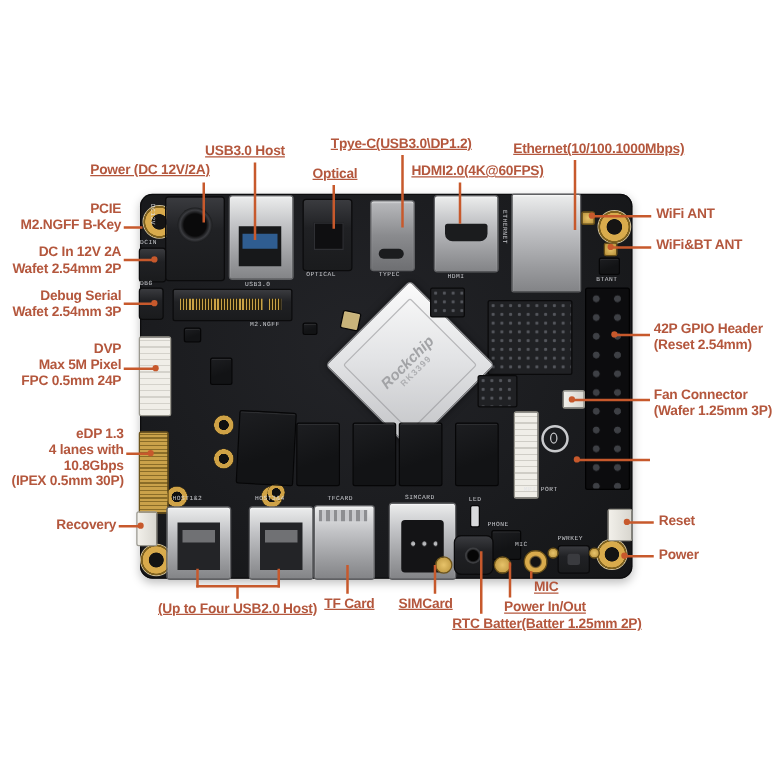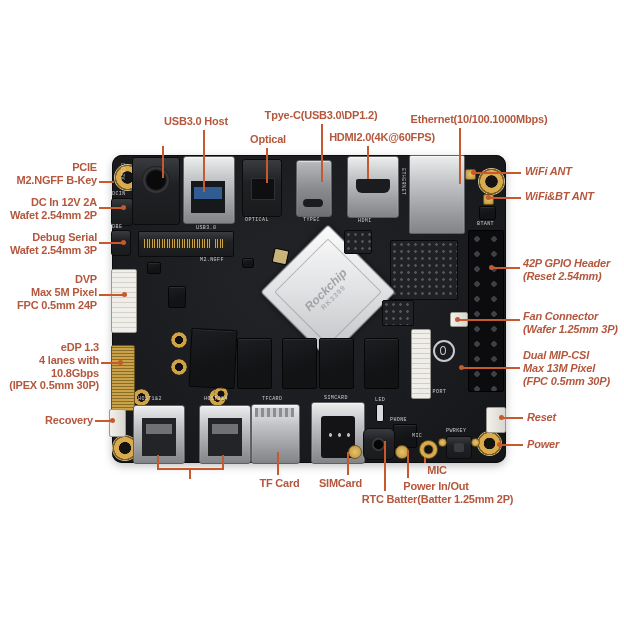--- a/index.html
+++ b/index.html
@@ -2,21 +2,21 @@
 <html><head>
 <meta charset="utf-8">
 <style>
   html,body{margin:0;padding:0;}
   body{background:#fff;font-family:"Liberation Sans",sans-serif;}
   #stage{position:relative;width:624px;height:624px;background:#ffffff;overflow:hidden;}
 
   
   .lbl{position:absolute;font:600 11px/12.8px "Liberation Sans",sans-serif;color:#b4573d;letter-spacing:-.2px;}
   .lbl span{display:block;}
-  .tc{text-align:center;} .tr{text-align:right;} .tl{text-align:left;font-style:italic;}
+  .tc{text-align:center;text-decoration:underline;} .tr{text-align:right;} .tl{text-align:left;}
 
   
   .vl{position:absolute;width:2px;background:#c7592c;}
   .hl{position:absolute;height:2px;background:#c7592c;}
   .dt{position:absolute;width:5px;height:5px;border-radius:50%;background:#c7592c;}
 
   
   .board{position:absolute;left:112px;top:155px;width:394px;height:308px;border-radius:10px;
     background:radial-gradient(ellipse at 45% 40%, #232428 0%, #1b1c1f 55%, #141517 100%);
     box-shadow:0 3px 8px rgba(0,0,0,.25), inset 0 0 0 1px #0c0c0e;}
@@ -212,20 +212,23 @@
   <div class="vl" style="left:222px;top:455px;height:15px;"></div>
   <div class="hl" style="left:157px;top:468px;width:67px;"></div>
   <div class="vl" style="left:189px;top:468px;height:11px;"></div>
 
   <div class="vl" style="left:277px;top:452px;height:23px;"></div>
   <div class="vl" style="left:347px;top:452px;height:23px;"></div>
   <div class="vl" style="left:384px;top:441px;height:50px;"></div>
   <div class="vl" style="left:407px;top:450px;height:28px;"></div>
   <div class="vl" style="left:424px;top:457px;height:6px;"></div>
 
+  <div class="lbl tc" style="left:50px;top:130px;width:140px;">
+      <span>Power (DC 12V/2A)</span>
+    </div>
   <div class="lbl tc" style="left:136px;top:115px;width:120px;">
       <span>USB3.0 Host</span>
     </div>
   <div class="lbl tc" style="left:218px;top:133px;width:100px;">
       <span>Optical</span>
     </div>
   <div class="lbl tc" style="left:255px;top:109px;width:132px;">
       <span>Tpye-C(USB3.0\DP1.2)</span>
     </div>
   <div class="lbl tc" style="left:312px;top:131px;width:140px;">
@@ -269,33 +272,29 @@
       <span>WiFi&amp;BT ANT</span>
     </div>
   <div class="lbl tl" style="left:523px;top:257px;width:100px;">
       <span>42P GPIO Header</span>
       <span>(Reset 2.54mm)</span>
     </div>
   <div class="lbl tl" style="left:523px;top:310px;width:102px;">
       <span>Fan Connector</span>
       <span>(Wafer 1.25mm 3P)</span>
     </div>
-  <div class="lbl tl" style="left:523px;top:349px;width:100px;">
-      <span>Dual MIP-CSI</span>
-      <span>Max 13M Pixel</span>
-      <span>(FPC 0.5mm 30P)</span>
-    </div>
   <div class="lbl tl" style="left:527px;top:411px;width:60px;">
       <span>Reset</span>
     </div>
   <div class="lbl tl" style="left:527px;top:438px;width:60px;">
       <span>Power</span>
     </div>
 
   <div class="lbl tc" style="left:110px;top:481px;width:160px;">
+      <span>(Up to Four USB2.0 Host)</span>
     </div>
   <div class="lbl tc" style="left:252px;top:477px;width:55px;">
       <span>TF Card</span>
     </div>
   <div class="lbl tc" style="left:313px;top:477px;width:55px;">
       <span>SIMCard</span>
     </div>
   <div class="lbl tc" style="left:412px;top:464px;width:50px;">
       <span>MIC</span>
     </div>

